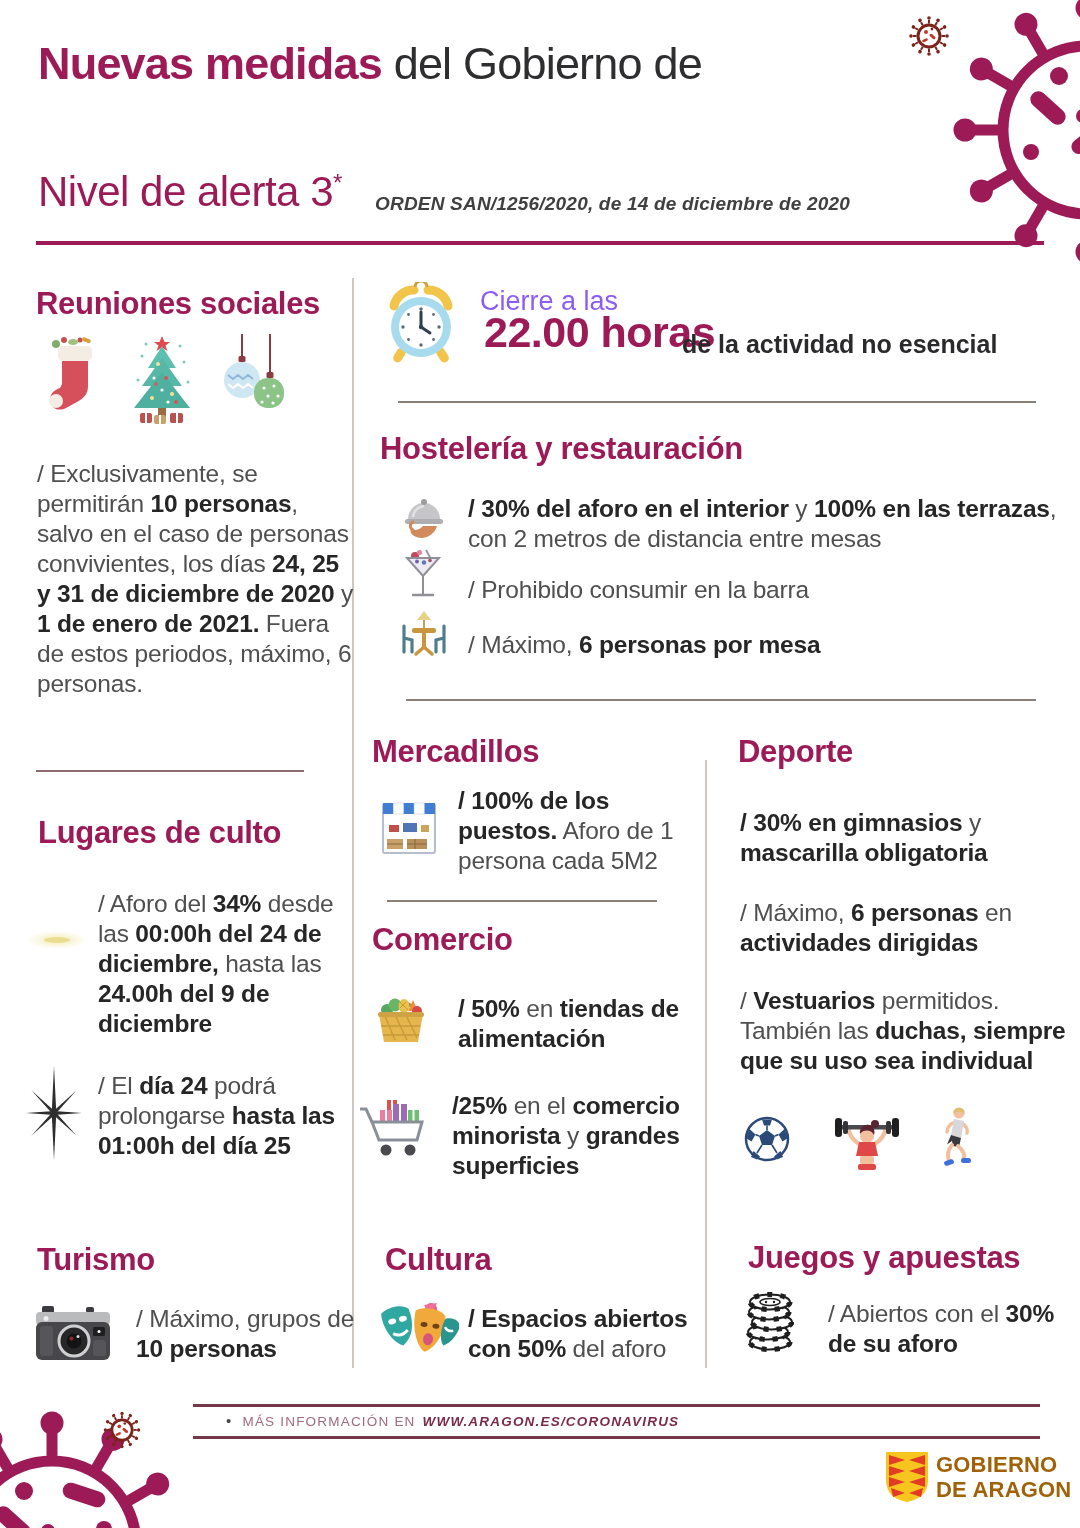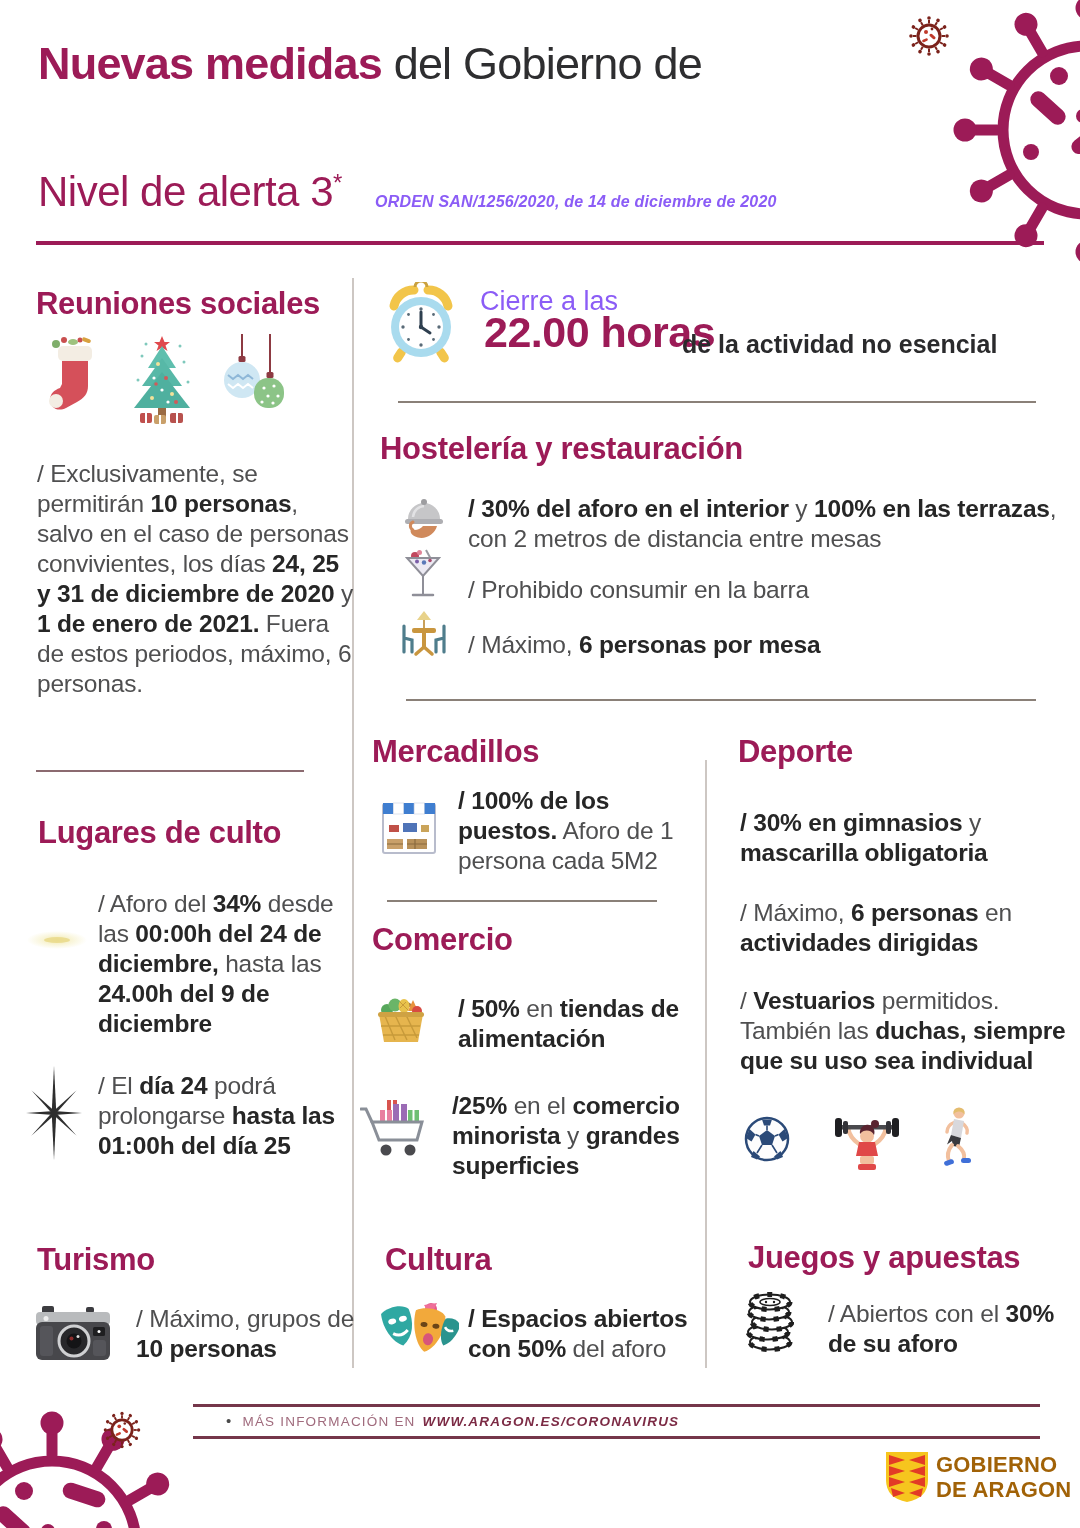--- a/index.html
+++ b/index.html
@@ -11,21 +11,21 @@
   .abs{ position:absolute; }
   .sec{ position:absolute; font-size:31px; font-weight:800; color:var(--acc); letter-spacing:-0.3px; white-space:nowrap; }
   .txt{ position:absolute; font-size:24.5px; line-height:30px; color:#4f4f50; letter-spacing:-0.2px; }
   .txt .b{ font-weight:700; color:#262626; }
   .hline{ position:absolute; height:2px; background:#8a8078; }
   .vline{ position:absolute; width:2px; background:#cdc7c3; }
   .title{ position:absolute; left:38px; top:36px; font-size:45px; line-height:55px; font-weight:400; color:#2e2e30; letter-spacing:-0.8px; white-space:nowrap; }
   .title .acc{ color:var(--acc); font-weight:800; }
   .alert{ position:absolute; left:38px; top:168px; font-size:42px; font-weight:400; color:var(--acc); letter-spacing:-0.5px; }
   .alert sup{ font-size:24px; }
-  .orden{ position:absolute; left:375px; top:193px; font-size:16px; font-style:italic; font-weight:700; color:#8b5cf6; letter-spacing:0.2px; white-space:nowrap;text-align:center; }
+  .orden{ position:absolute; left:375px; top:193px; font-size:19px; font-style:italic; font-weight:700; color:#404040; letter-spacing:0.2px; white-space:nowrap;text-align:center; }
   .cierre1{ position:absolute; left:480px; top:286px; font-size:27px; font-weight:400; color:#8b5cf6; }
   .cierre2{ position:absolute; left:484px; top:308px; font-size:43px; font-weight:800; color:var(--acc); letter-spacing:-0.5px; }
   .cierre3{ position:absolute; left:682px; top:330px; font-size:25px; font-weight:700; color:#2a2a2c; white-space:nowrap; }
   .f-line{ position:absolute; height:3px; background:#75364a; }
   .f-text{ position:absolute; left:226px; top:1412px; font-size:13.5px; letter-spacing:1.2px; color:#a5702e; white-space:nowrap; }
   .f-text .pre{ color:#a06b7d; font-weight:400; }
   .f-text .url{ color:#7c2b45; font-weight:700; margin-left:7px;font-style:italic; }
   .f-text .dot{ color:#4a4a4a; margin-right:10px; font-size:15px; }
   .logo-text{ position:absolute; left:936px; top:1452px; font-size:22px; line-height:25px; font-weight:800; color:#a16207; letter-spacing:0.2px; white-space:nowrap; }
 </style>

